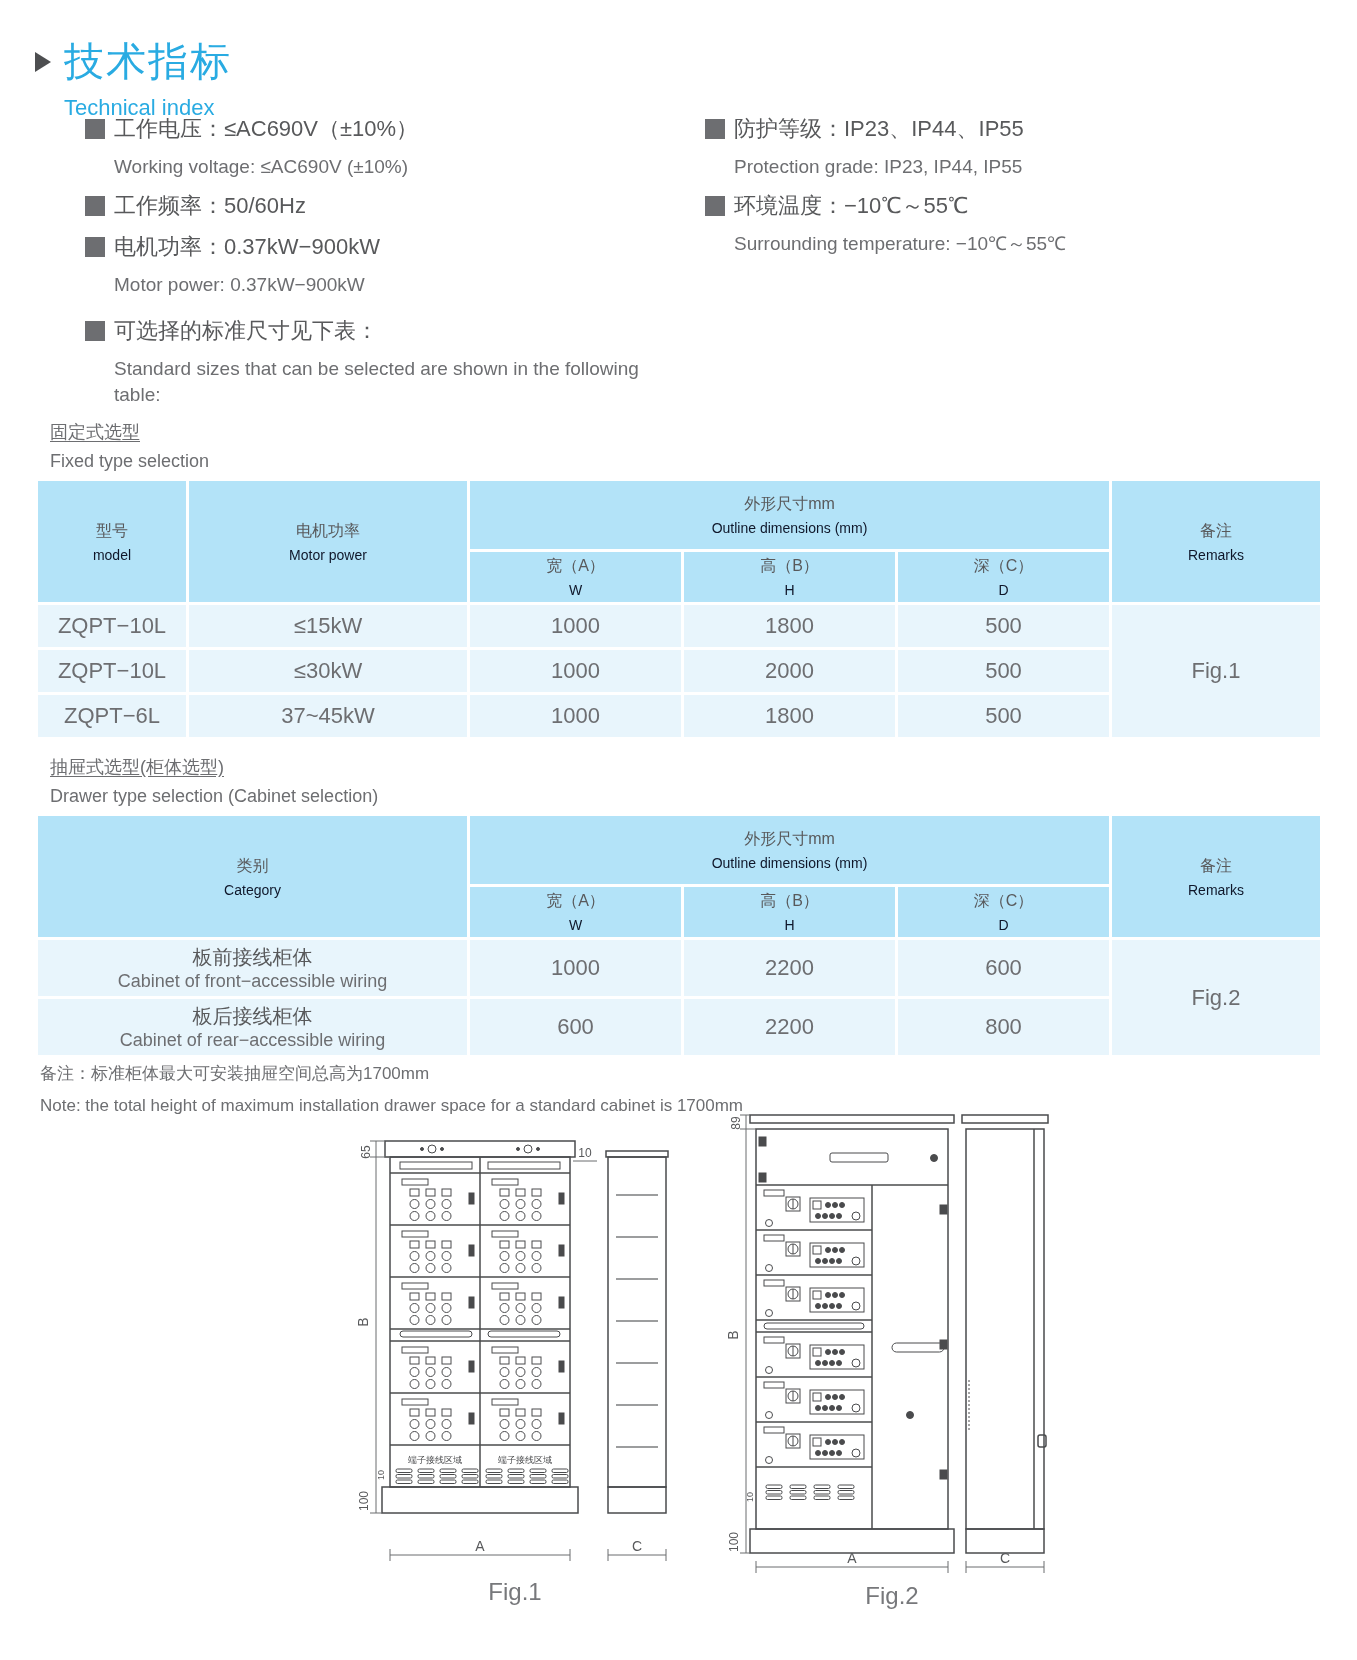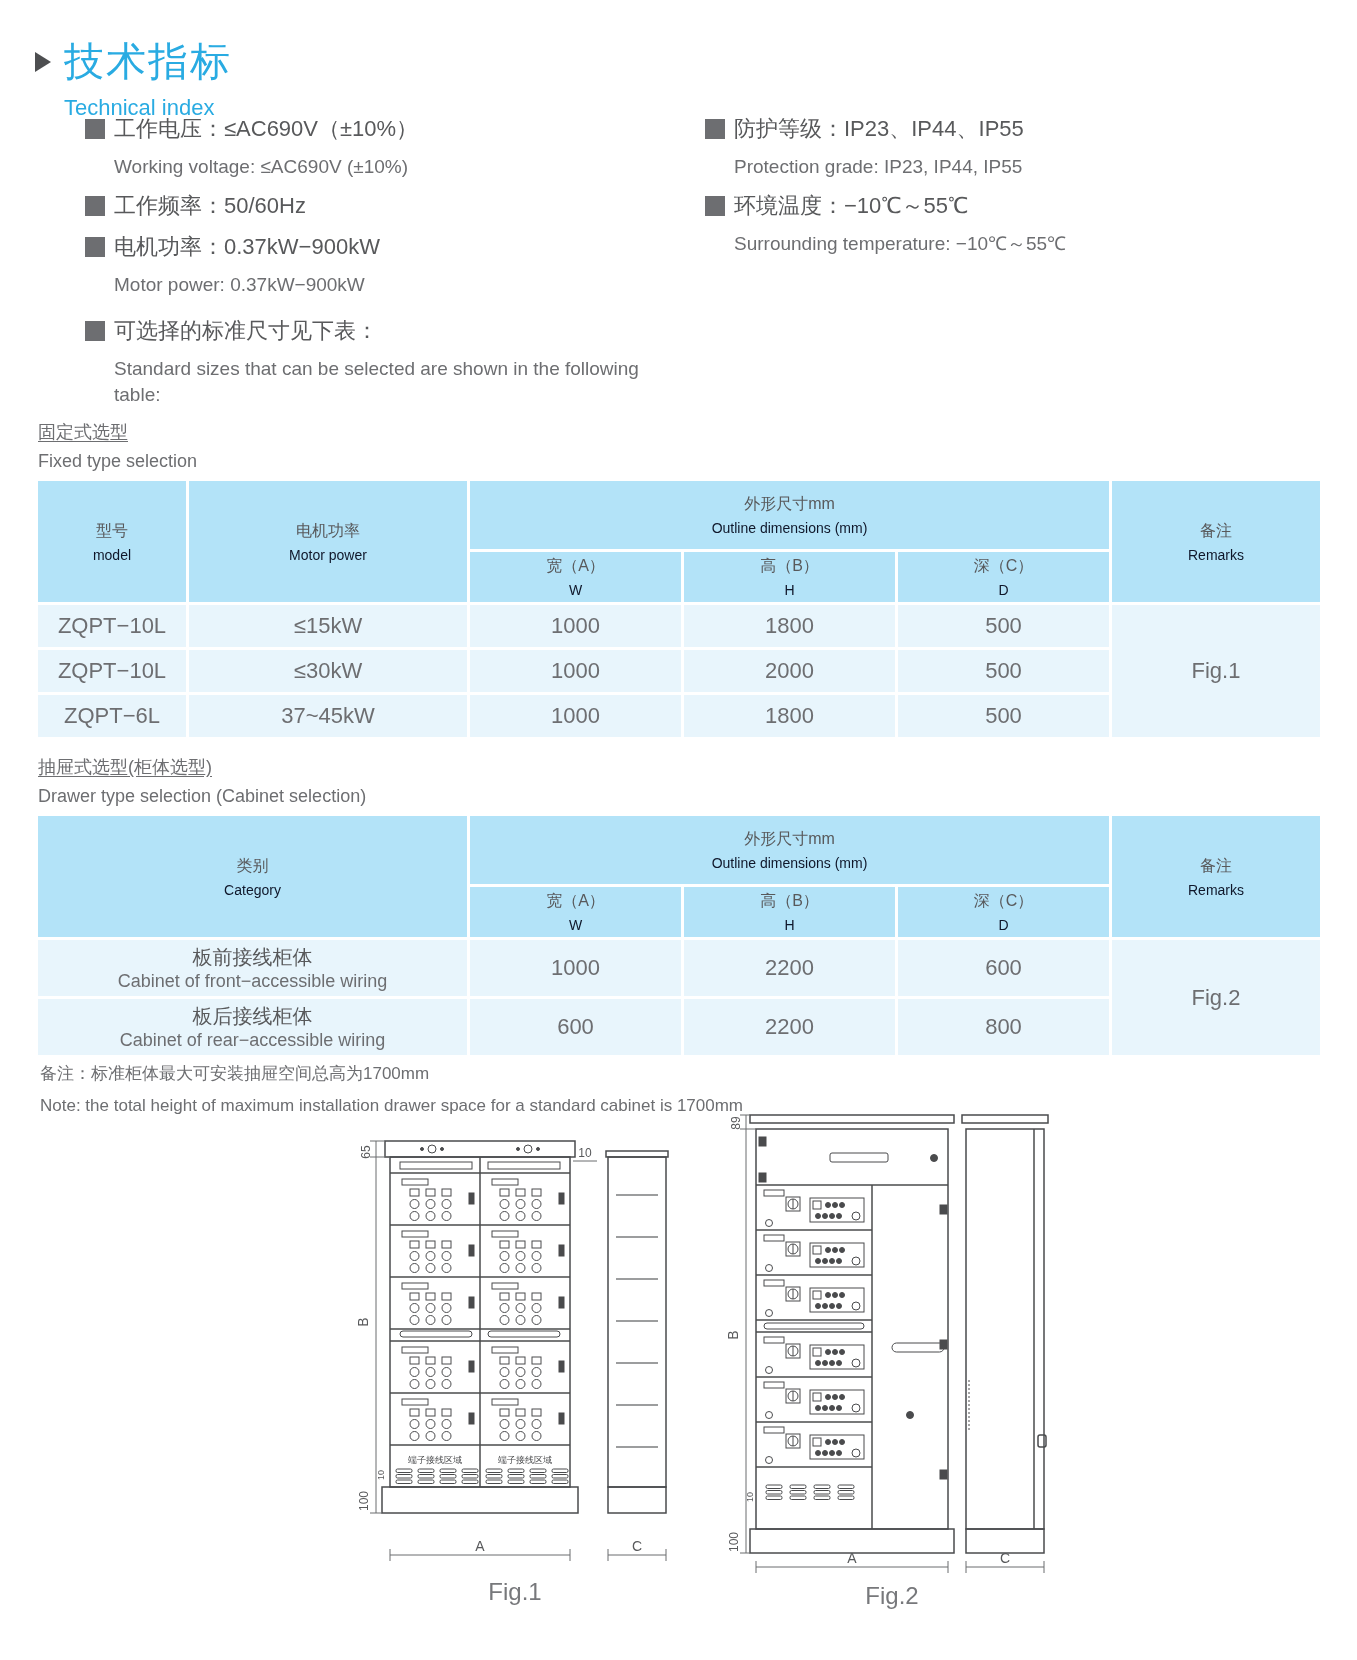--- a/index.html
+++ b/index.html
@@ -17,21 +17,21 @@
   
   .spec-col{position:absolute;top:114px;}
   .spec-col.left{left:85px;width:600px;}
   .spec-col.right{left:705px;width:630px;}
   .spec-item{margin-bottom:11px;}
   .spec-cn{font-size:22px;color:#58595b;line-height:30px;display:flex;align-items:center;}
   .bullet{display:inline-block;width:20px;height:20px;background:#6d6e71;margin-right:9px;flex:0 0 auto;}
   .spec-en{font-size:19px;color:#6d6e71;line-height:26px;margin-top:10px;padding-left:29px;}
 
   
-  .section{position:absolute;left:38px;font-size:18px;color:#6d6e71;}
+  .section{position:absolute;left:50px;font-size:18px;color:#6d6e71;}
   .section .cn{text-decoration:underline;text-underline-offset:3px;}
   .section .en{margin-top:7px;}
 
   
   .tbl{position:absolute;left:38px;display:grid;gap:3px;background:#fff;}
   .tbl .c{display:flex;flex-direction:column;align-items:center;justify-content:center;text-align:center;}
   .tbl .hd{background:#b3e3f8;}
   .tbl .bd{background:#e8f5fc;}
   .h-cn{font-size:16px;color:#58595b;line-height:26px;}
   .h-en{font-size:14px;color:#0f172a;line-height:22px;}

